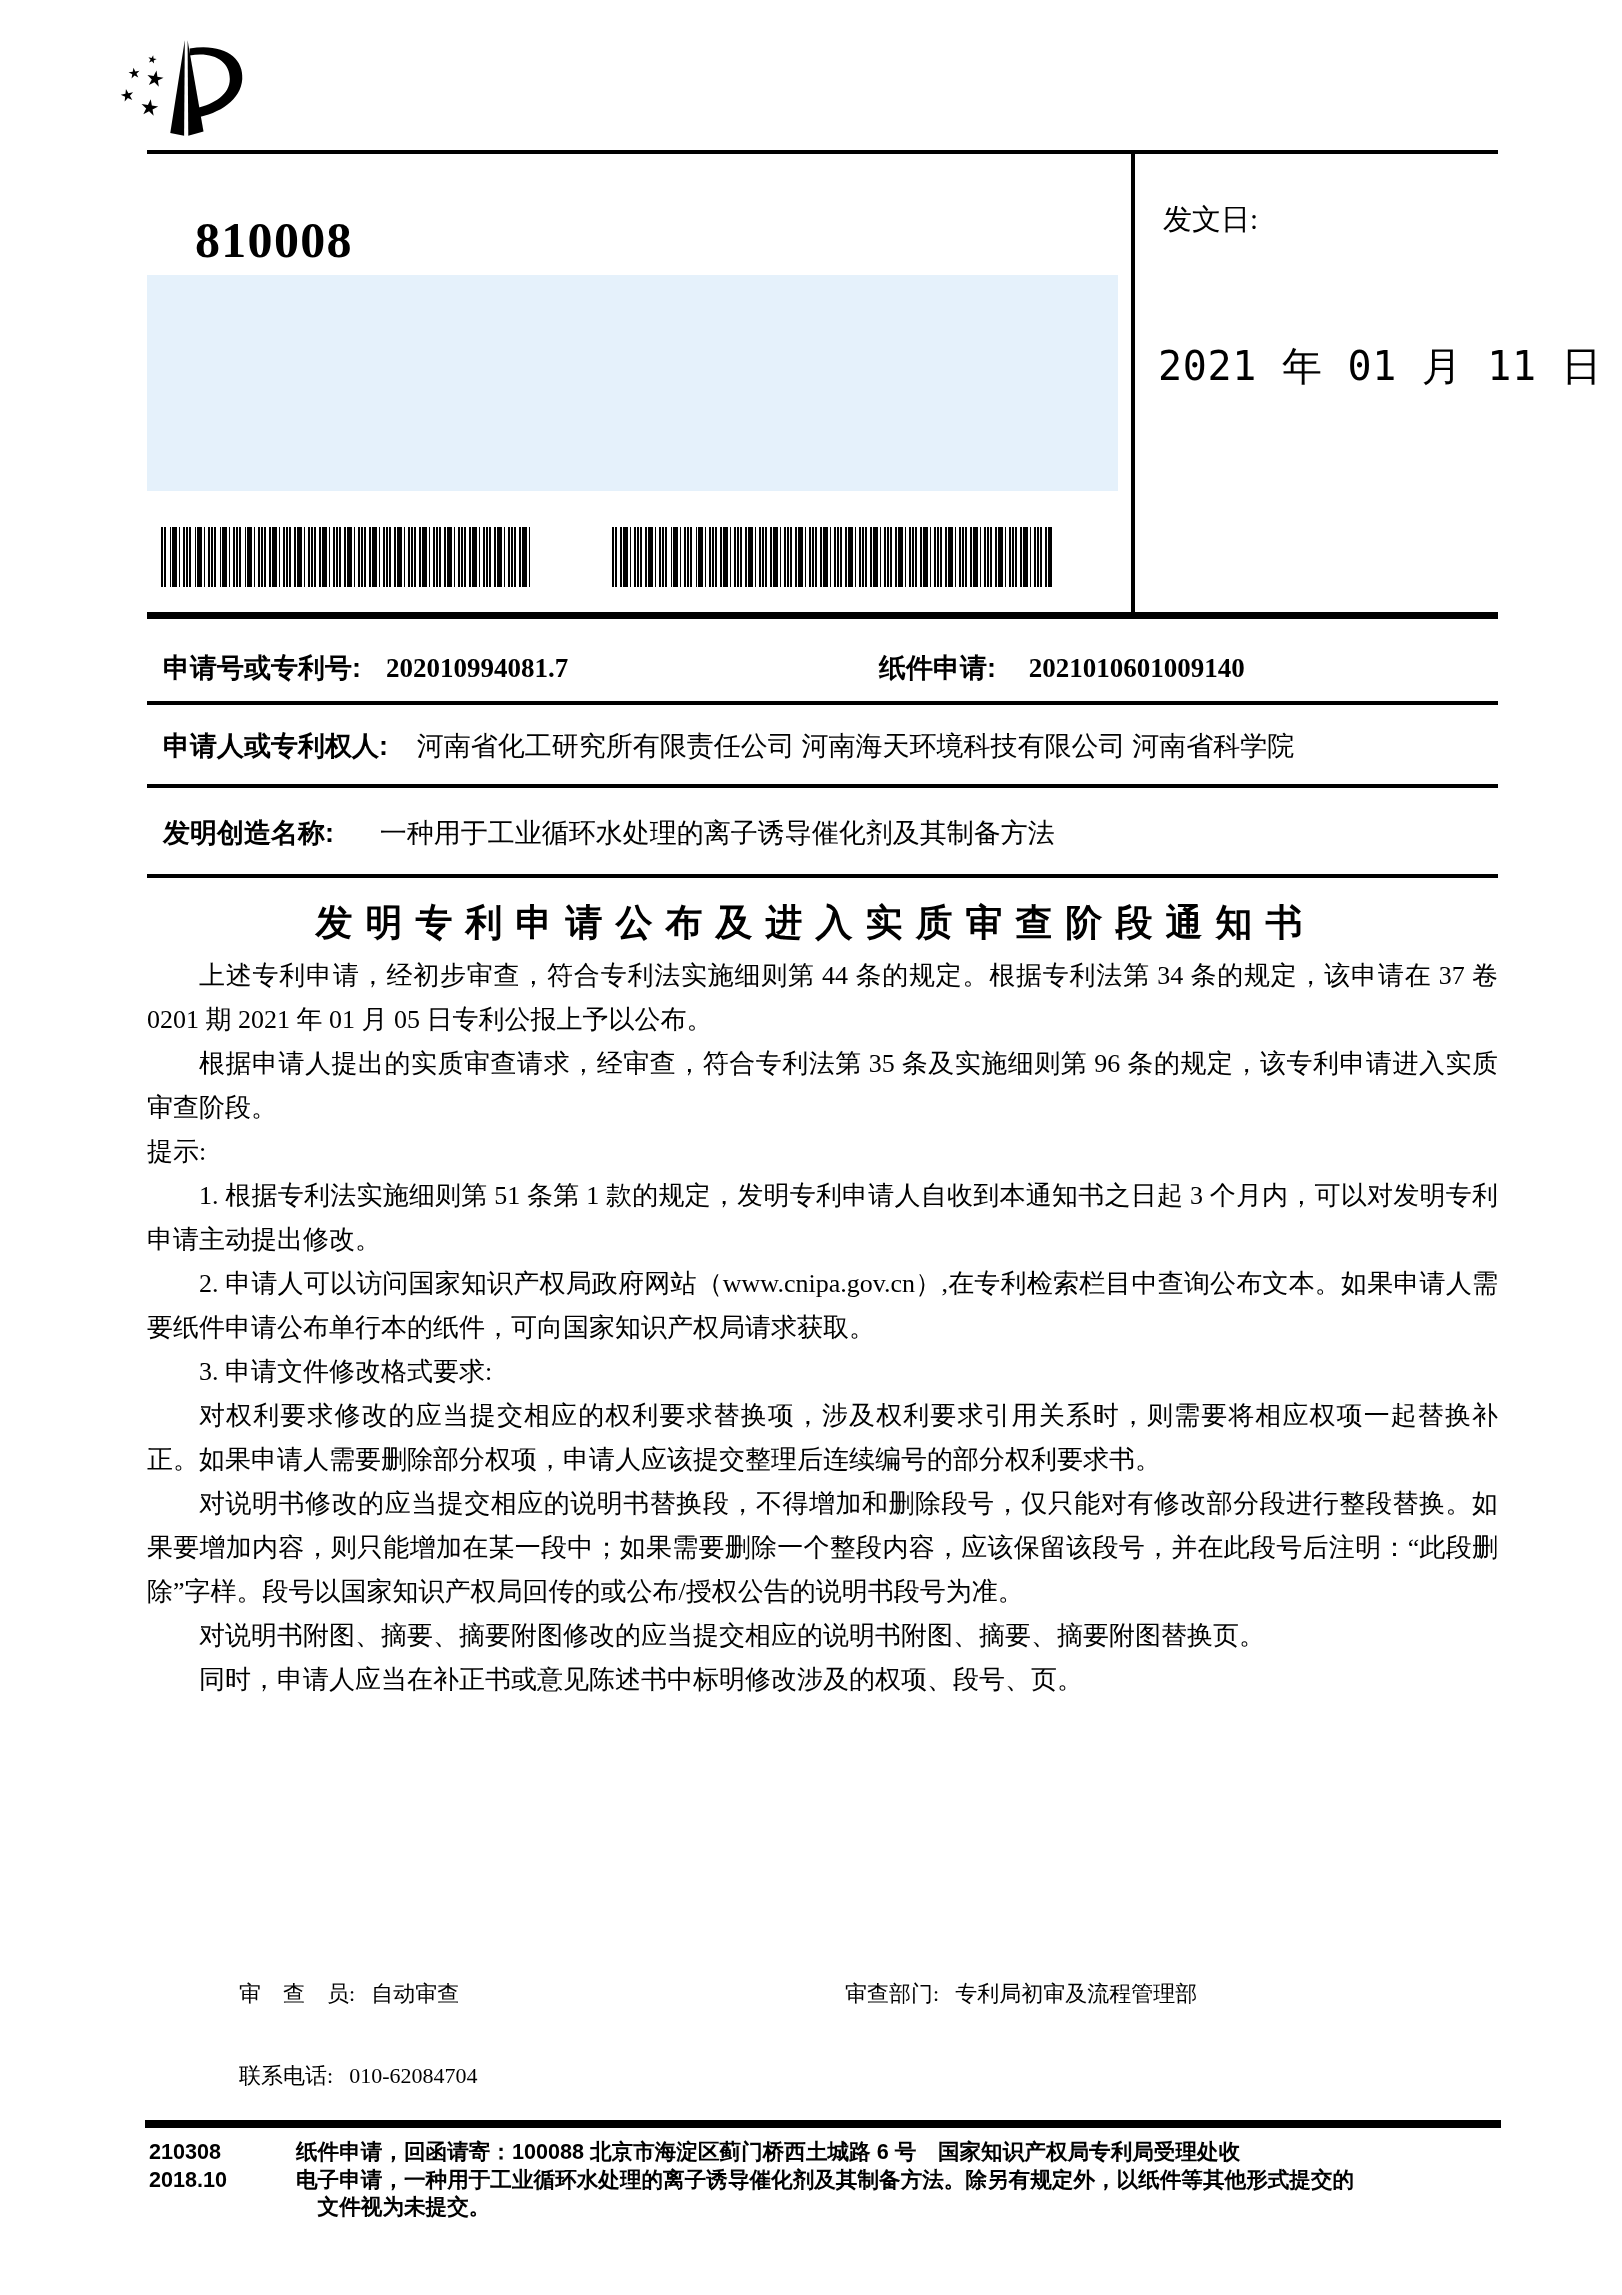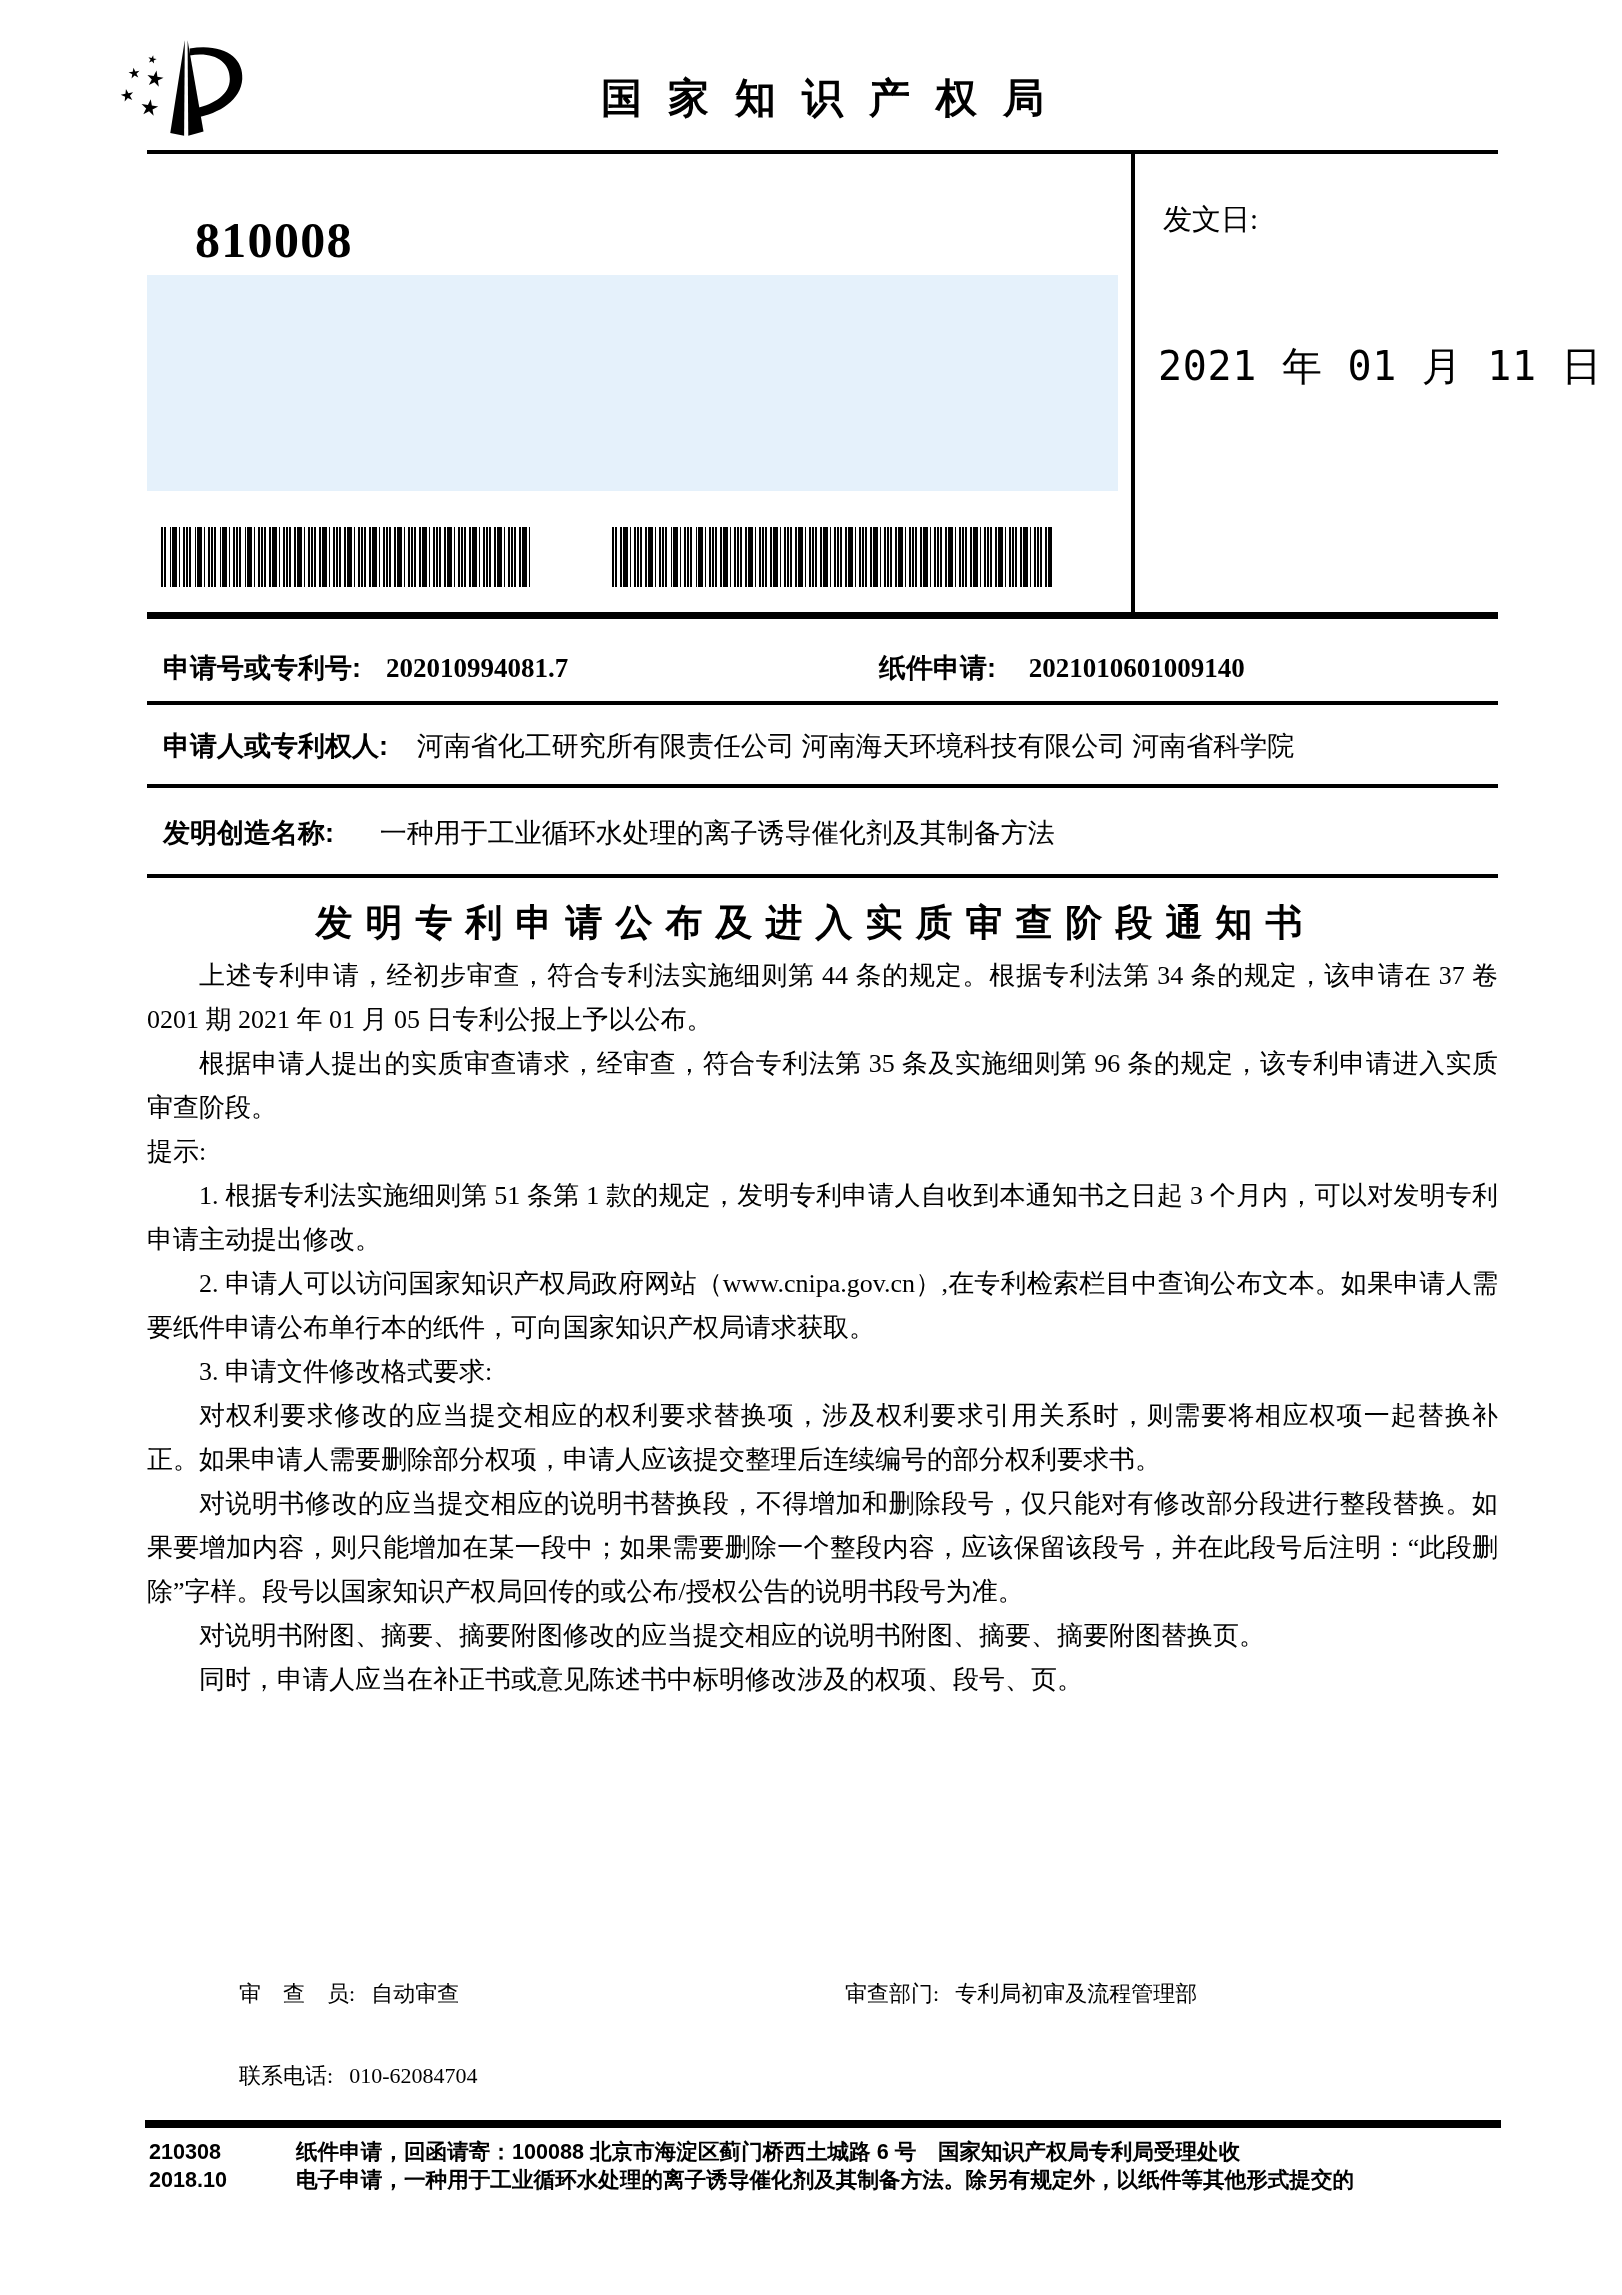--- a/index.html
+++ b/index.html
@@ -86,21 +86,20 @@
       <g>
         <use href="#star" transform="translate(26,17) scale(3.2) rotate(12)"></use>
         <use href="#star" transform="translate(13,27) scale(4.2) rotate(-8)"></use>
         <use href="#star" transform="translate(28,31) scale(6.2) rotate(10)"></use>
         <use href="#star" transform="translate(8,43) scale(4.8) rotate(-12)"></use>
         <use href="#star" transform="translate(24,52) scale(6.4) rotate(8)"></use>
       </g>
     </g>
   </svg>
 
-  <div class="abs agency-title">国家知识产权局</div>
   <div class="abs header-rule"></div>
   <div class="abs vline"></div>
 
   <div class="abs doc-code">810008</div>
   <div class="abs issue-label">发文日:</div>
   <div class="abs highlight-box" id="highlight-box" style="background: rgb(229, 241, 251);"></div>
   <div class="abs issue-date">2021 年 01 月 11 日</div>
 
   <div class="abs barcode barcode-left"></div>
   <div class="abs barcode barcode-right"></div>
@@ -157,16 +156,17 @@
   </div>
 
   <div class="abs footer-bar"></div>
   <div class="abs footer footer-codes">
     <div>210308</div>
     <div>2018.10</div>
   </div>
   <div class="abs footer footer-text">
     <div>纸件申请，回函请寄：100088  北京市海淀区蓟门桥西土城路 6 号　国家知识产权局专利局受理处收</div>
     <div>电子申请，一种用于工业循环水处理的离子诱导催化剂及其制备方法。除另有规定外，以纸件等其他形式提交的</div>
+    <div style="text-indent:1em;">文件视为未提交。</div>
   </div>
 
 </div>
 
 
 </body></html>

